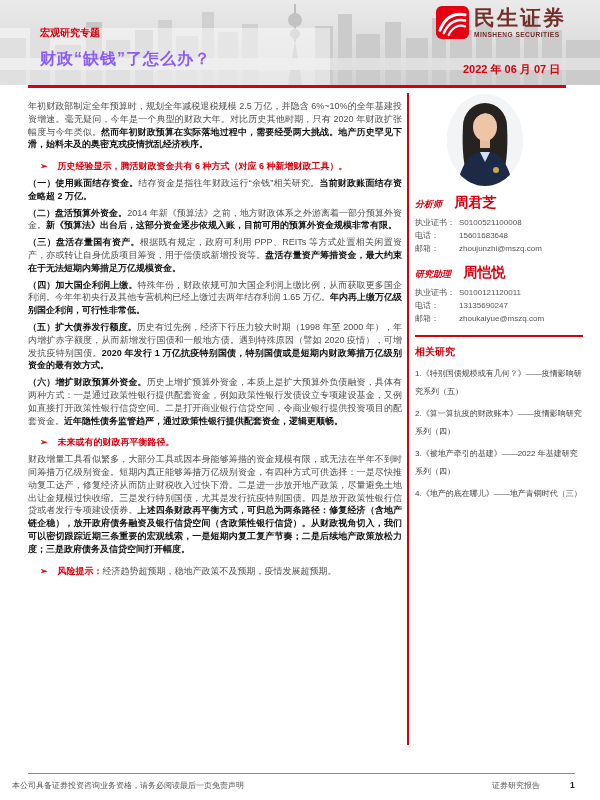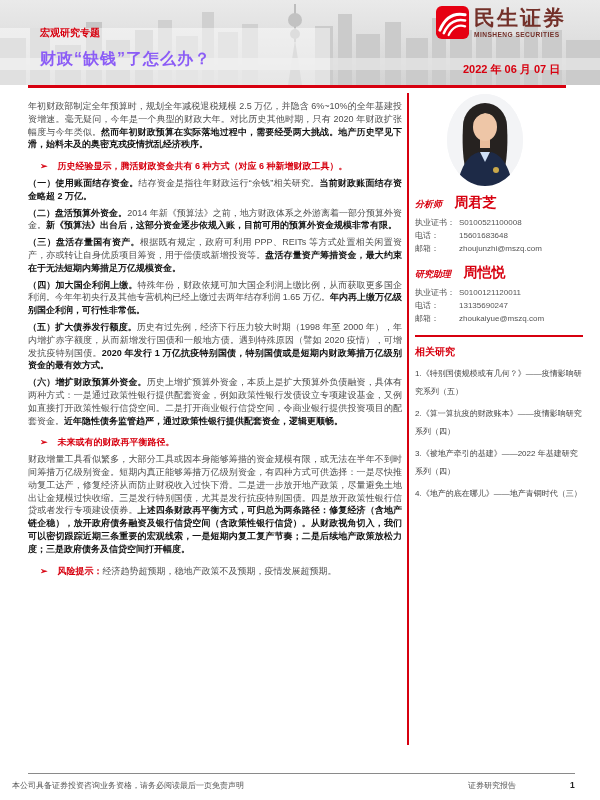--- a/index.html
+++ b/index.html
@@ -42,21 +42,21 @@
   .srow { display:flex; line-height:13px; }
   .slabel { width:44px; flex:0 0 44px; color:#555; }
   .sval { color:#555; }
   .side-rule { height:2px; background:#d7000f; margin:10px 0 8px; }
   .related-title { color:#d7000f; font-weight:bold; font-size:10px; margin-bottom:6px; }
   .related-item { line-height:18px; margin-bottom:4px; color:#444; cursor:pointer; }
 
   
   .foot-rule { position:absolute; top:773px; left:28px; width:547px; border-top:1px solid #8a8a8a; }
   .foot-left   { position:absolute; top:780px; left:12px;  font-size:8px; color:#555;text-align:center; }
-  .foot-center { position:absolute; top:780px; left:468px; font-size:8px; color:#555; }
+  .foot-center { position:absolute; top:780px; left:492px; font-size:8px; color:#555; }
   .foot-page   { position:absolute; top:780px; left:570px; font-size:8.5px; color:#222; font-weight:bold; }
 </style>
 </head>
 <body>
 
 <div class="page">
 
   <header>
     <svg class="sky" viewBox="0 0 600 85" preserveAspectRatio="none" aria-hidden="true">
       <defs>

